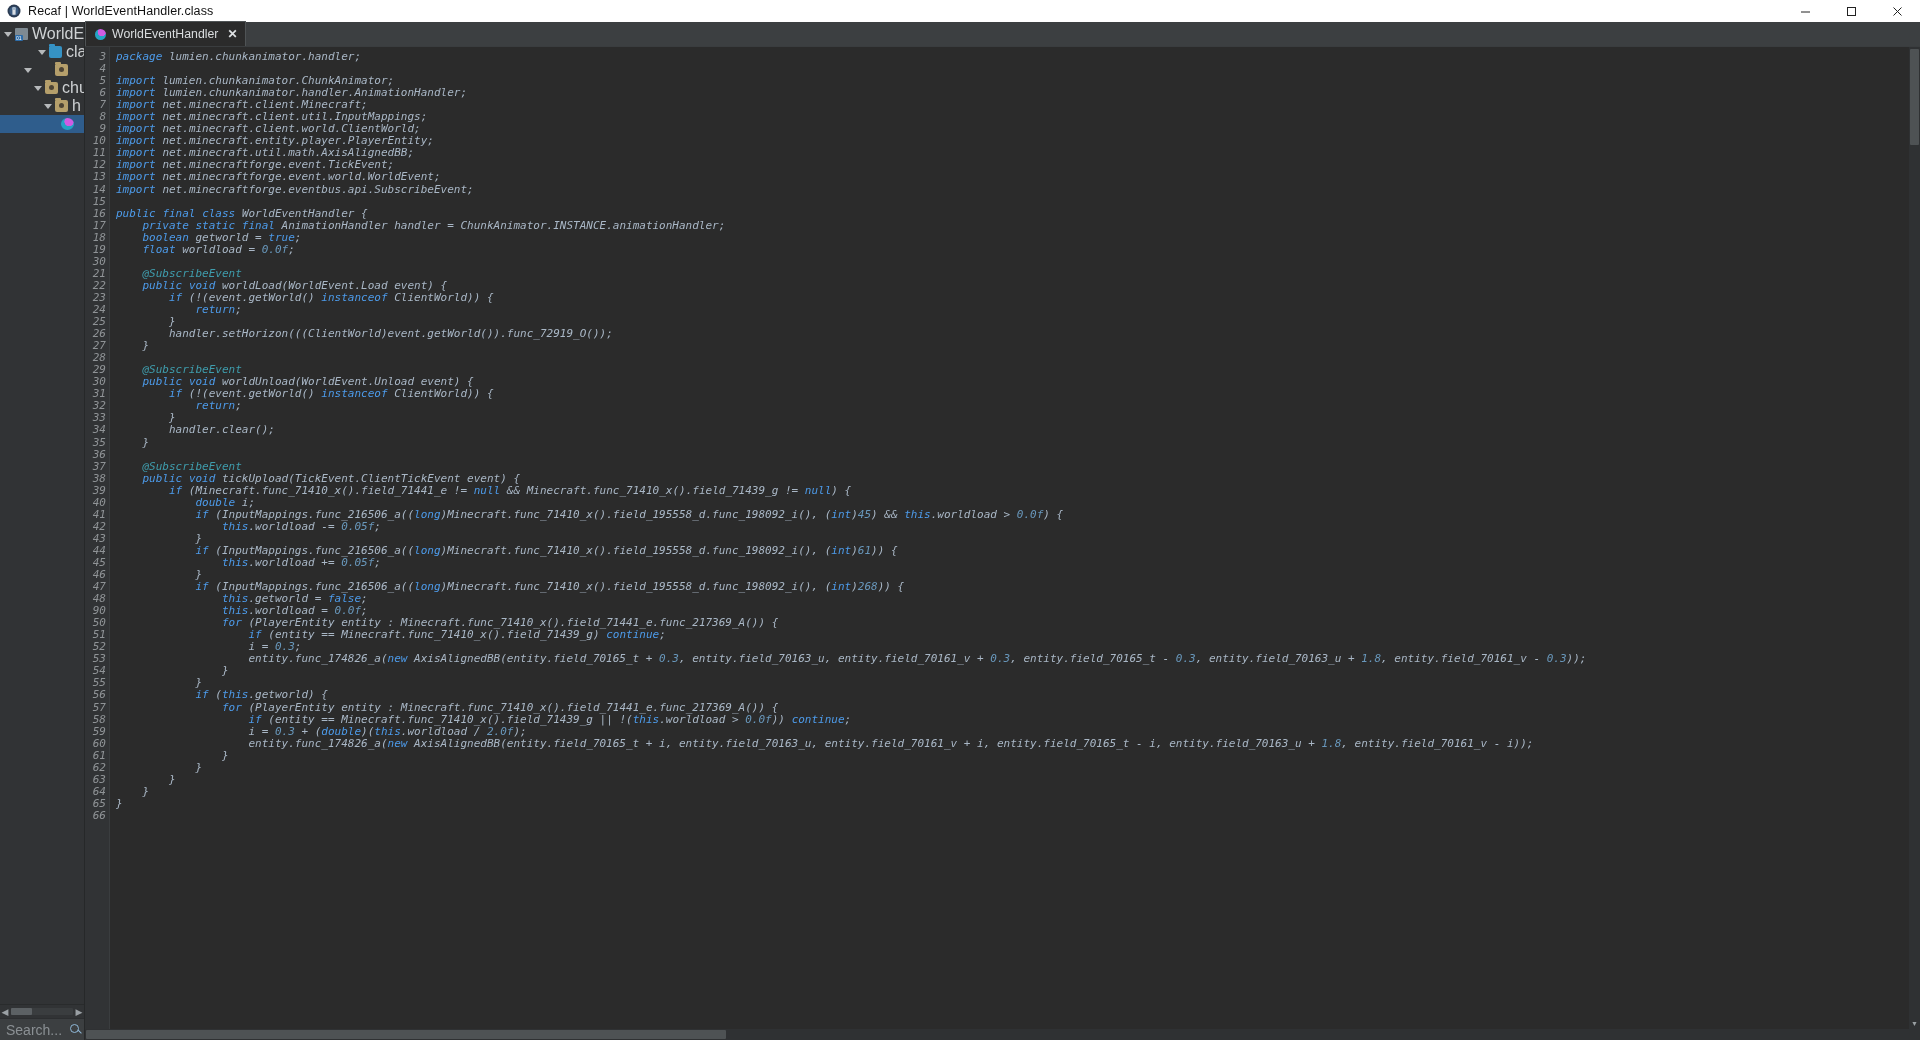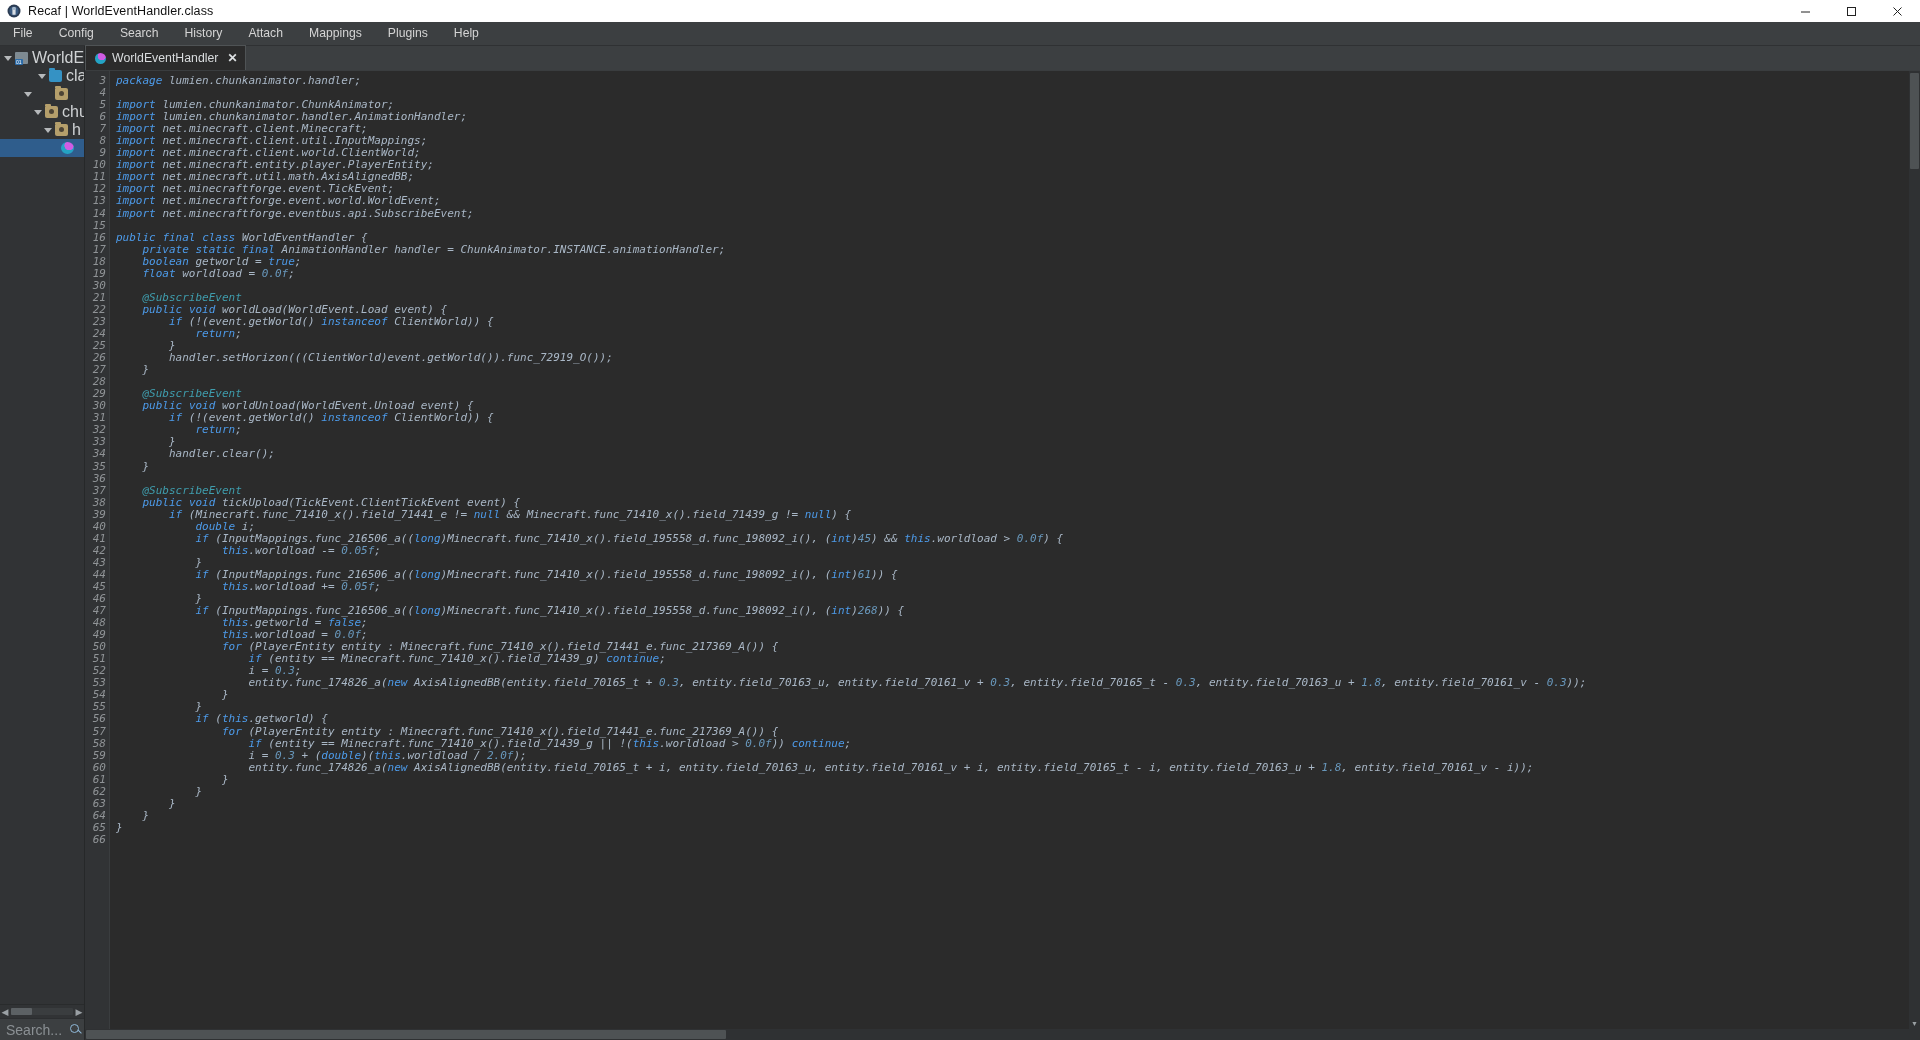--- a/index.html
+++ b/index.html
@@ -167,30 +167,20 @@
       </div>
       <div class="tb-btn close">
         <svg width="11" height="11" viewBox="0 0 11 11">
             <line x1="1.5" y1="1.5" x2="9.5" y2="9.5" stroke="currentColor" stroke-width="1"></line>
             <line x1="9.5" y1="1.5" x2="1.5" y2="9.5" stroke="currentColor" stroke-width="1"></line>
           </svg>
       </div>
     </div>
   </div>
 
-  <div class="menubar">
-    <div class="menu-item">File</div>
-    <div class="menu-item">Config</div>
-    <div class="menu-item">Search</div>
-    <div class="menu-item">History</div>
-    <div class="menu-item">Attach</div>
-    <div class="menu-item">Mappings</div>
-    <div class="menu-item">Plugins</div>
-    <div class="menu-item">Help</div>
-  </div>
 
   <div class="body">
 
     <div class="sidebar">
       <div class="tree" id="tree">
           <div class="tnode" style="padding-left: 4px;">
             <span class="arrow open"></span>
             <span class="ico jar"></span>
             <span class="tlabel">WorldEve</span>
           </div>
@@ -285,21 +275,21 @@
             <div>39</div>
             <div>40</div>
             <div>41</div>
             <div>42</div>
             <div>43</div>
             <div>44</div>
             <div>45</div>
             <div>46</div>
             <div>47</div>
             <div>48</div>
-            <div>49</div>
+            <div>90</div>
             <div>50</div>
             <div>51</div>
             <div>52</div>
             <div>53</div>
             <div>54</div>
             <div>55</div>
             <div>56</div>
             <div>57</div>
             <div>58</div>
             <div>59</div>

